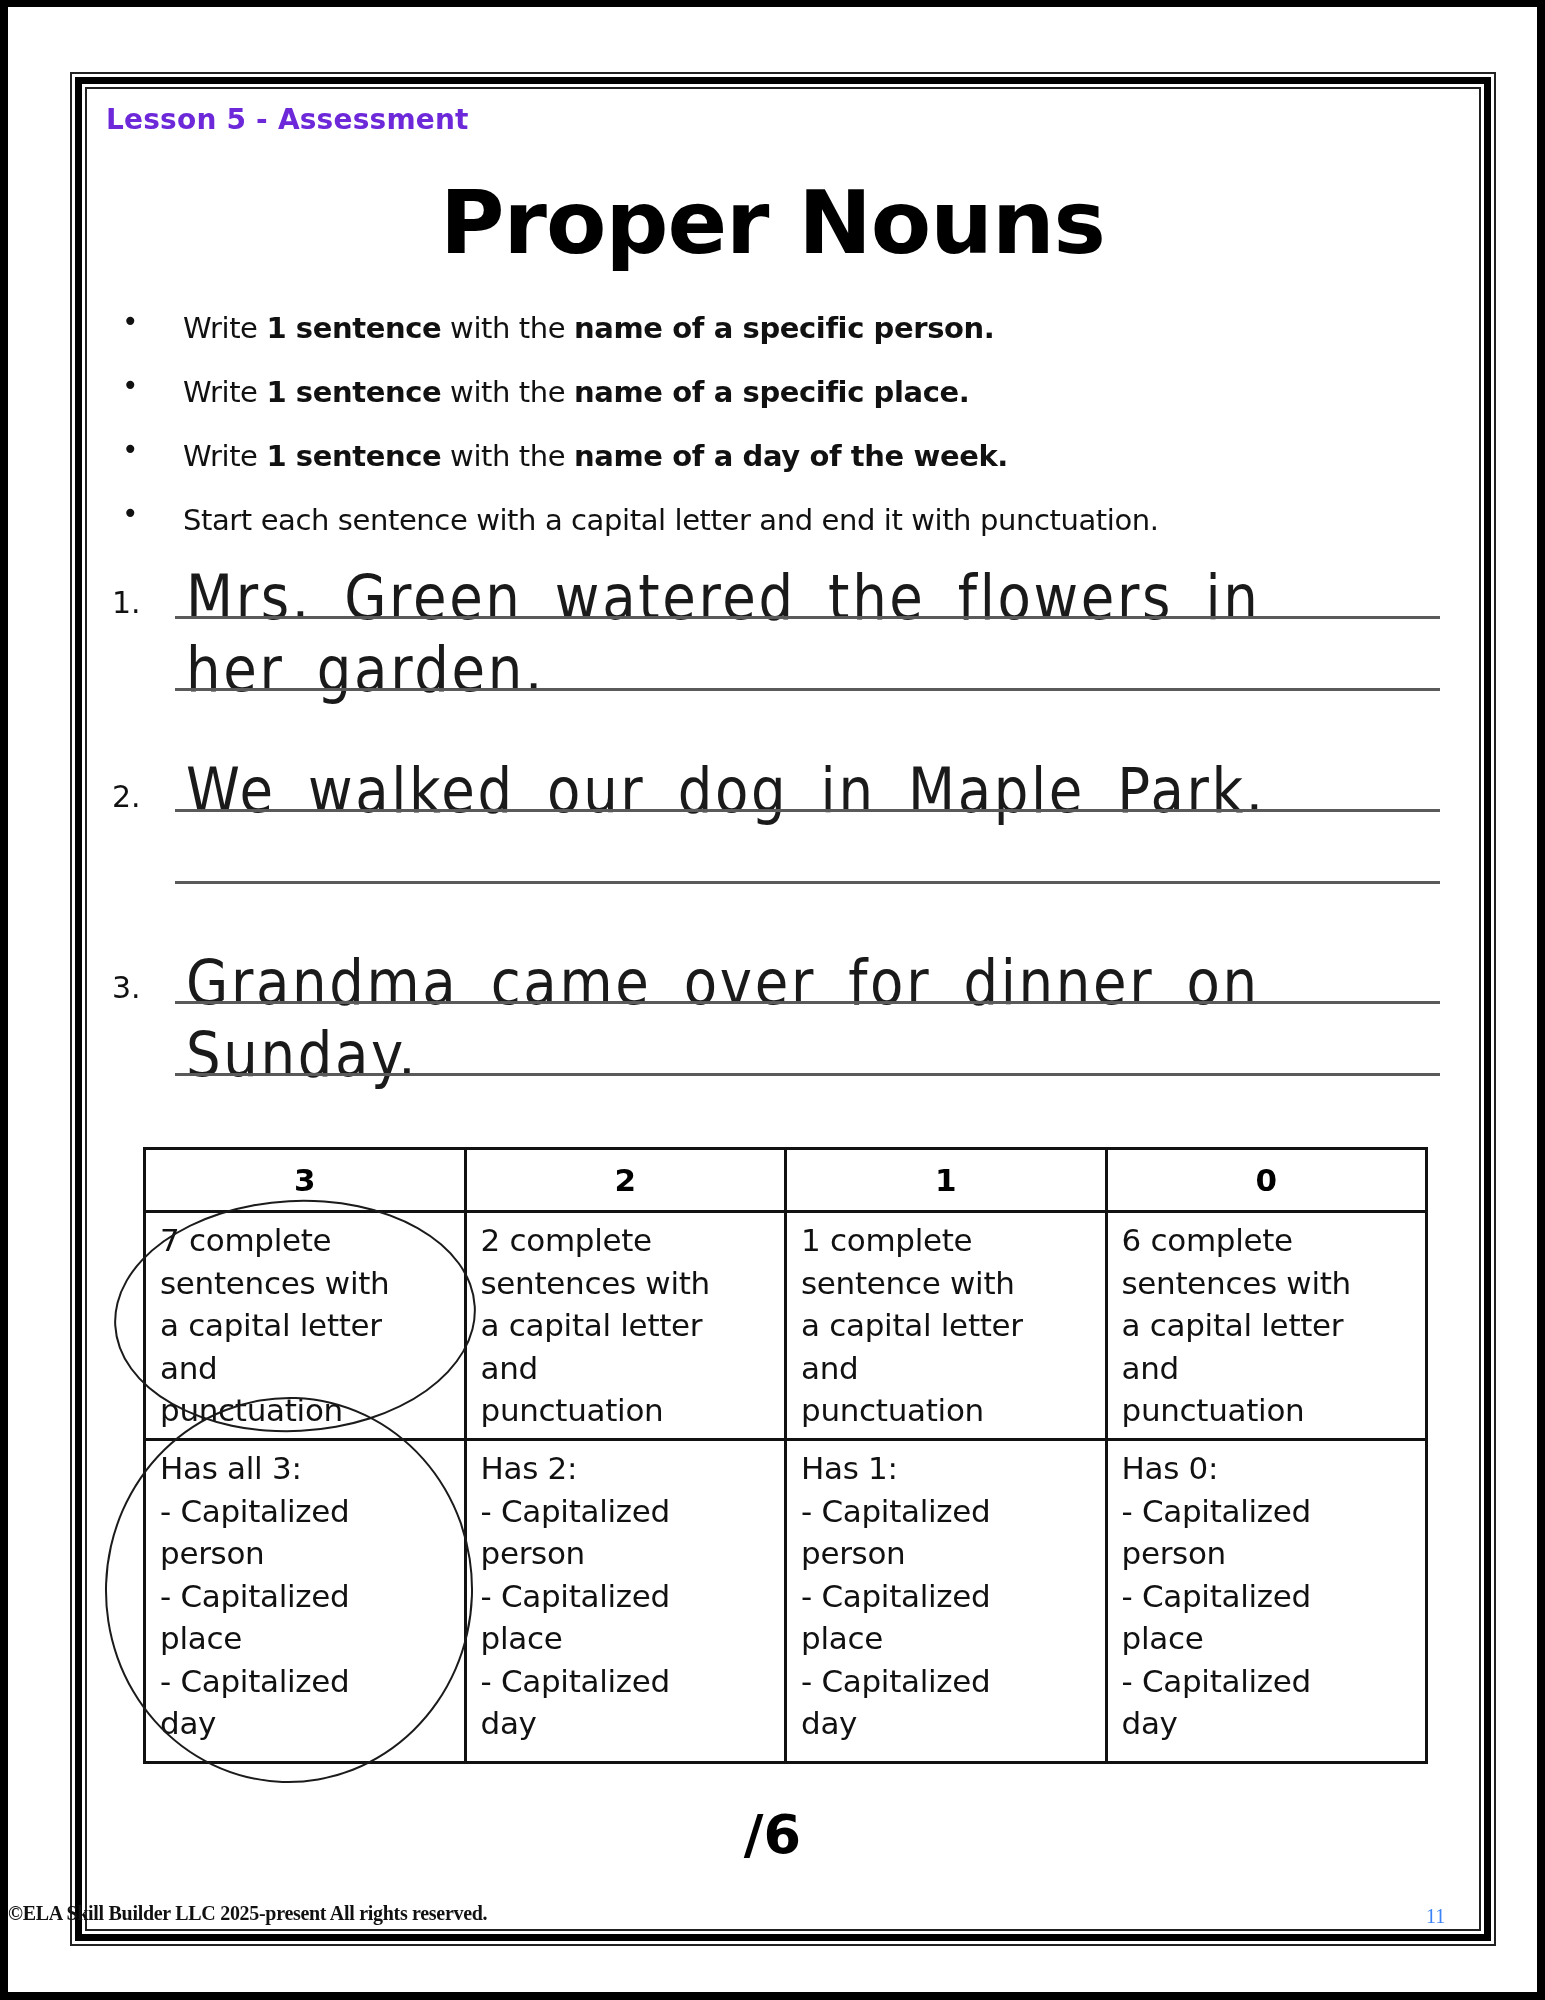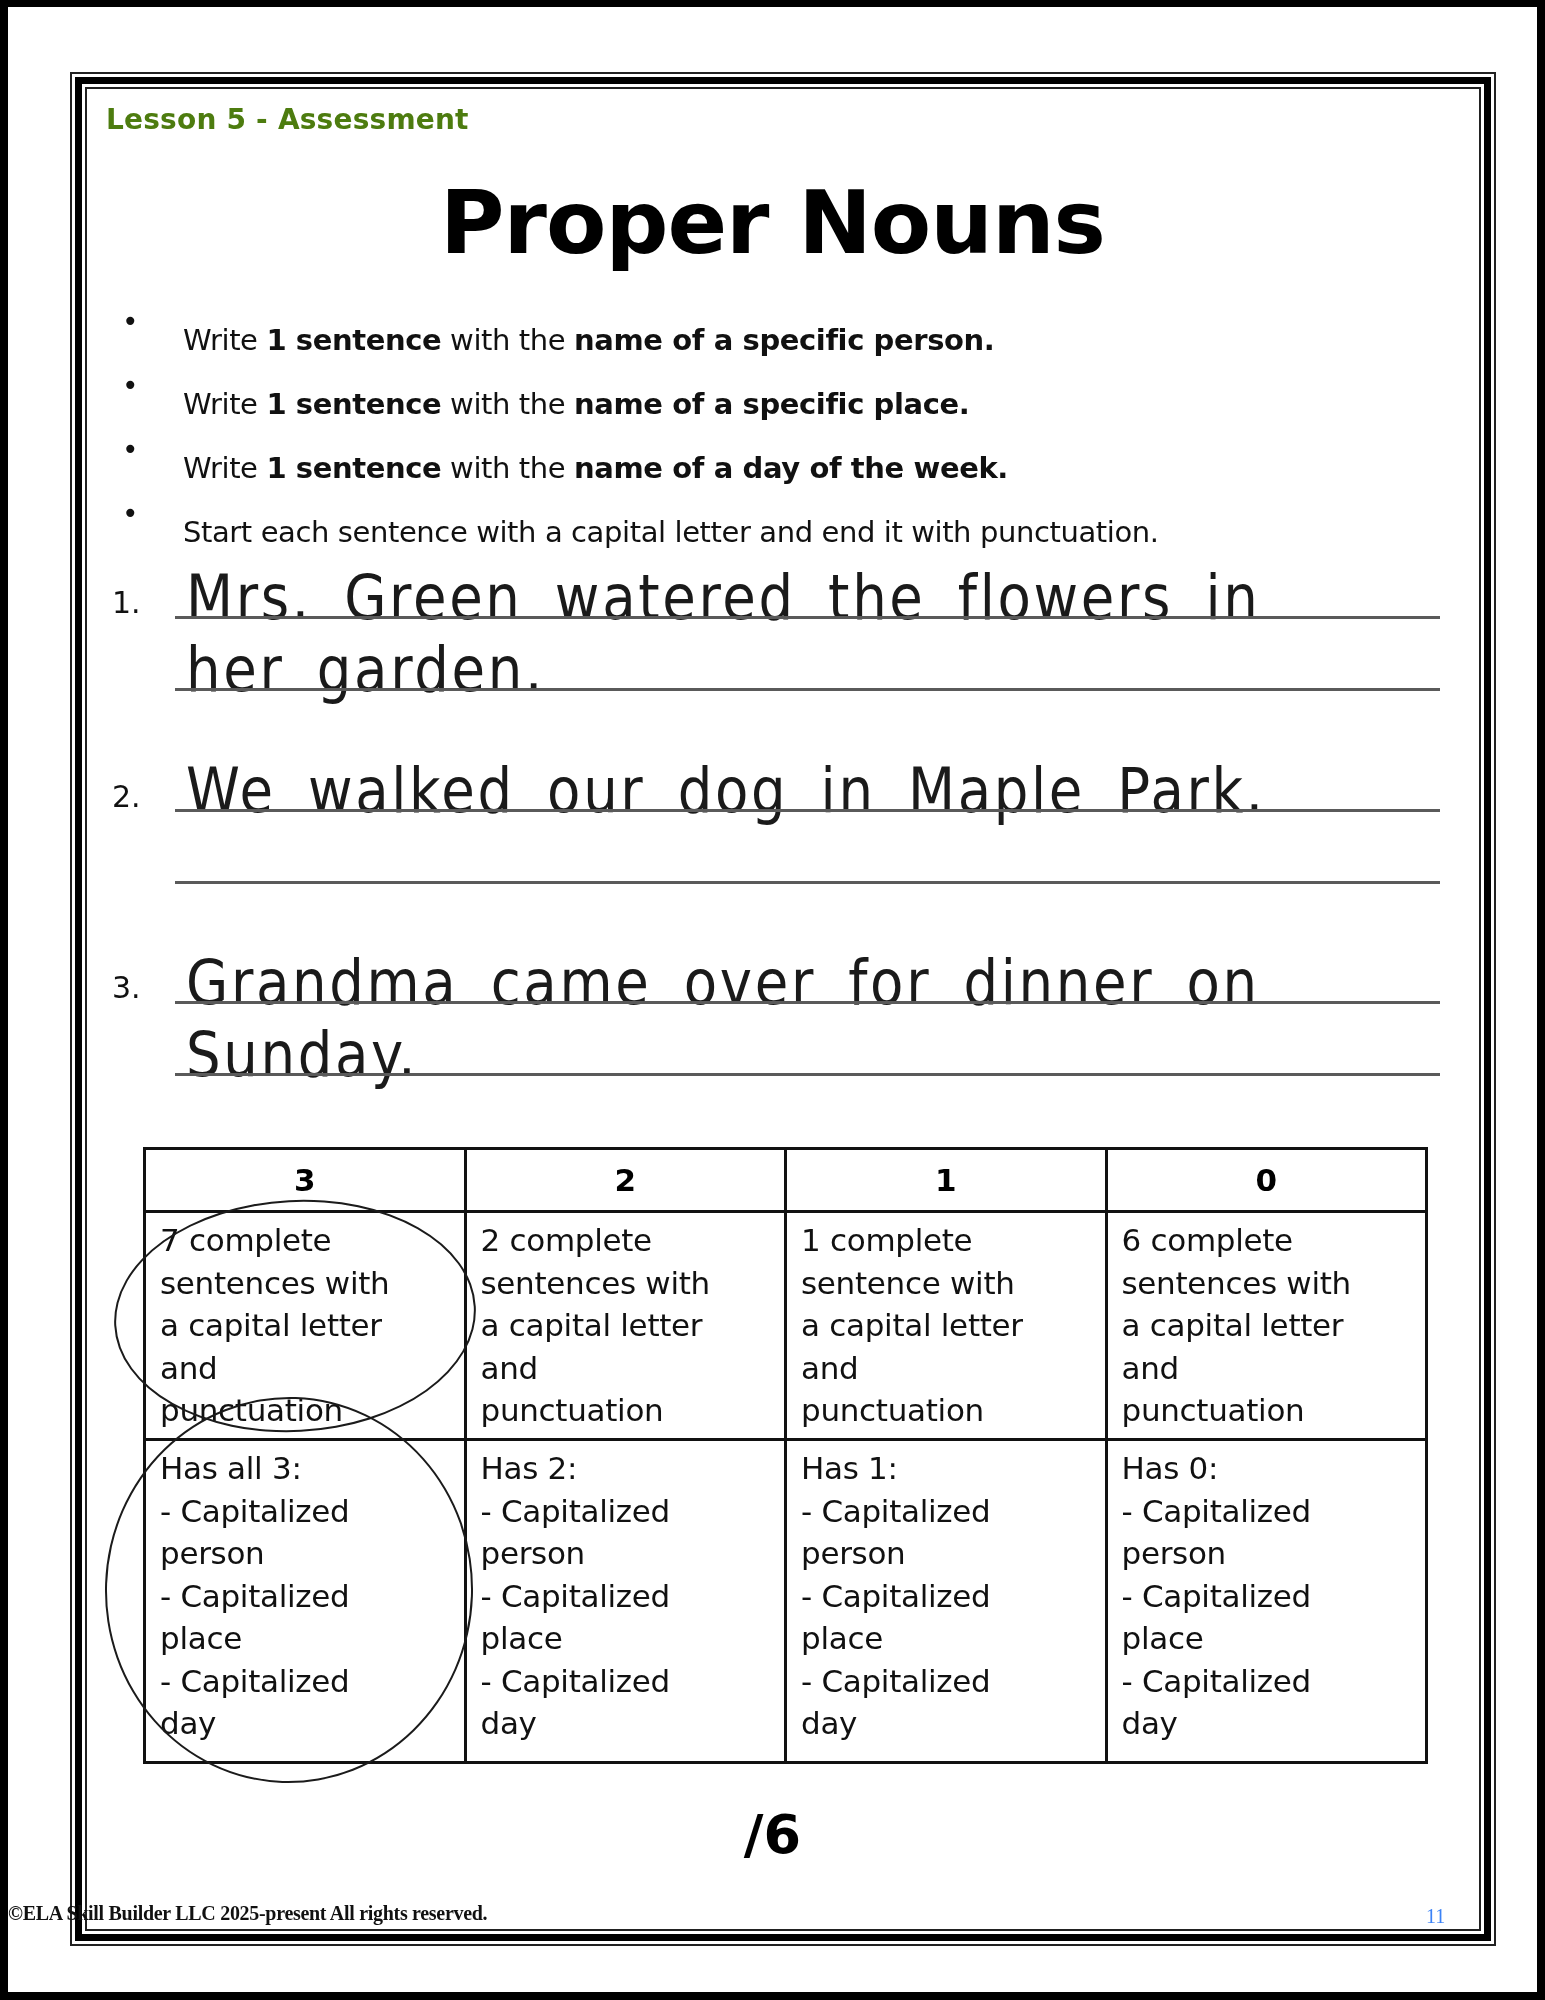--- a/index.html
+++ b/index.html
@@ -20,35 +20,35 @@
       border: 7px solid #000;
     }
     .frame-inner {
       position: absolute; left: 77px; top: 80px; width: 1396px; height: 1844px;
       border: 2px solid #222;
     }
 
     .lesson-label {
       position: absolute; left: 98px; top: 96px;
       font-family: "DejaVu Sans", sans-serif; font-weight: bold; font-size: 28px;
-      letter-spacing: 0.2px; color: #4d7c0f;
+      letter-spacing: 0.2px; color: #6d28d9;
     }
     .title {
       position: absolute; left: 0; width: 1529px; top: 164px; text-align: center;
       font-family: "DejaVu Sans", sans-serif; font-weight: bold; font-size: 88px;
       letter-spacing: -1px; color: #000;
     }
 
     .instructions { position: absolute; left: 112px; top: 300px; width: 1380px; }
     .instr-item {
       position: relative; height: 64px; font-family: "DejaVu Sans", sans-serif;
       font-size: 29px; color: #111; white-space: nowrap; letter-spacing: -0.4px;
     }
     .instr-bullet { position: absolute; left: 2px; top: -2px; font-size: 28px; }
-    .instr-text { position: absolute; left: 63px; top: 16px; }
+    .instr-text { position: absolute; left: 63px; top: 4px; }
     .instr-text b { font-weight: bold; }
 
     .answers { position: absolute; left: 0; top: 0; }
     .q-num {
       position: absolute; font-family: "DejaVu Sans", sans-serif; font-size: 30px; color: #111;
     }
     .rule-line {
       position: absolute; left: 167px; width: 1265px; height: 3px; background: #5a5a5a;
     }
     .hand {

